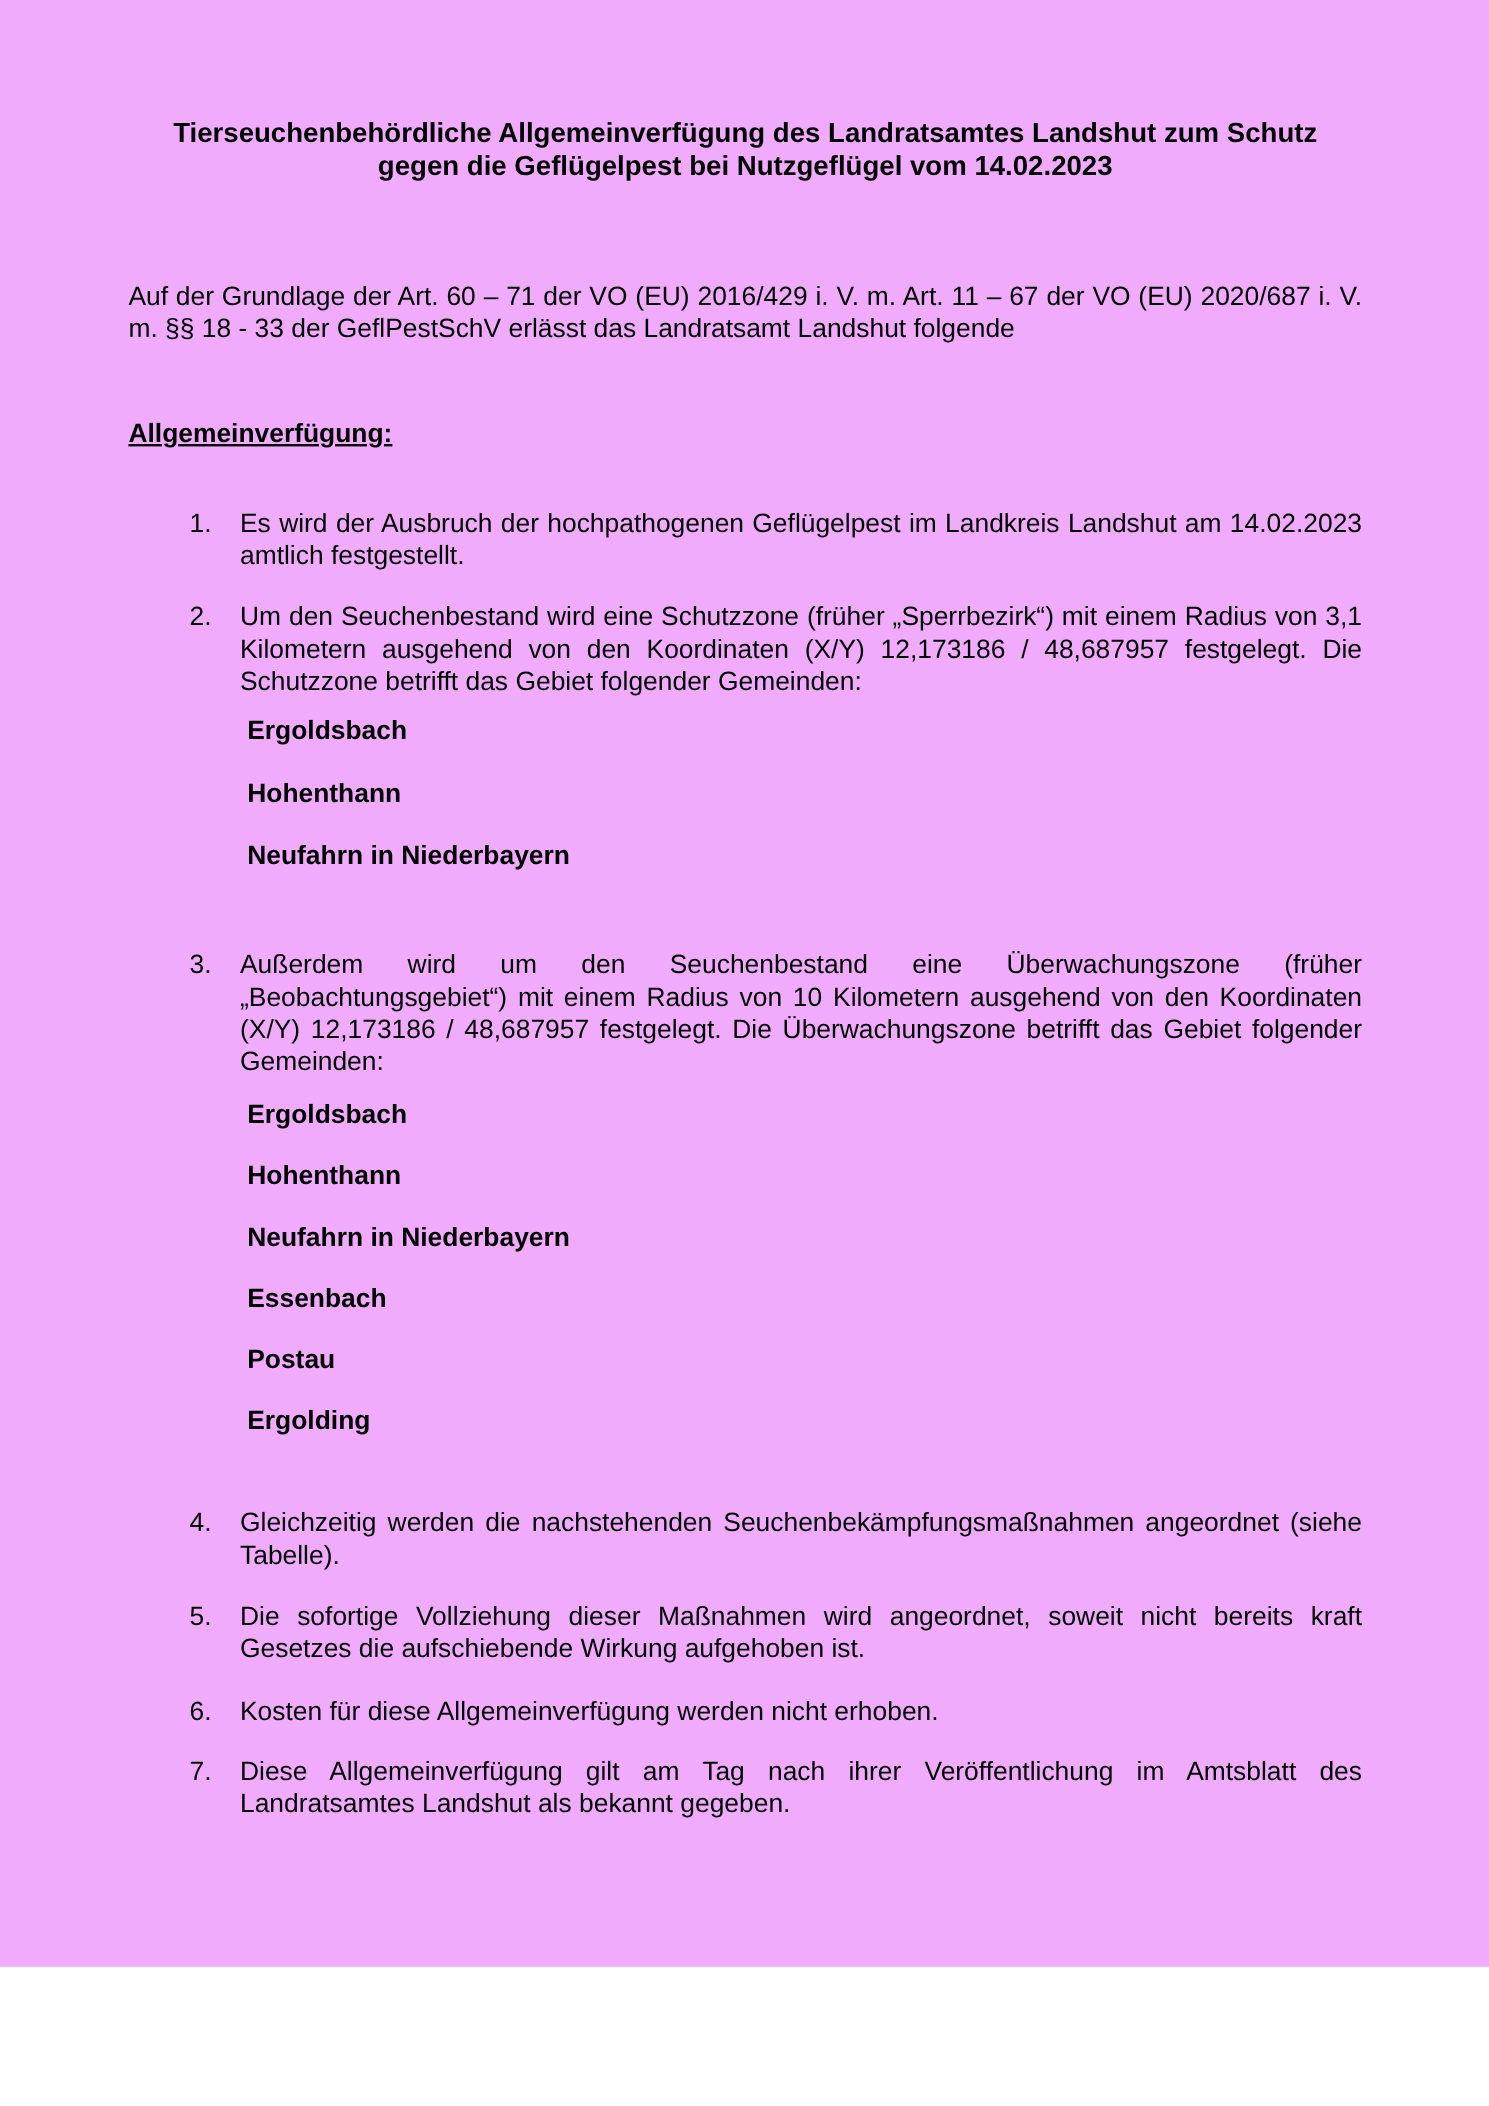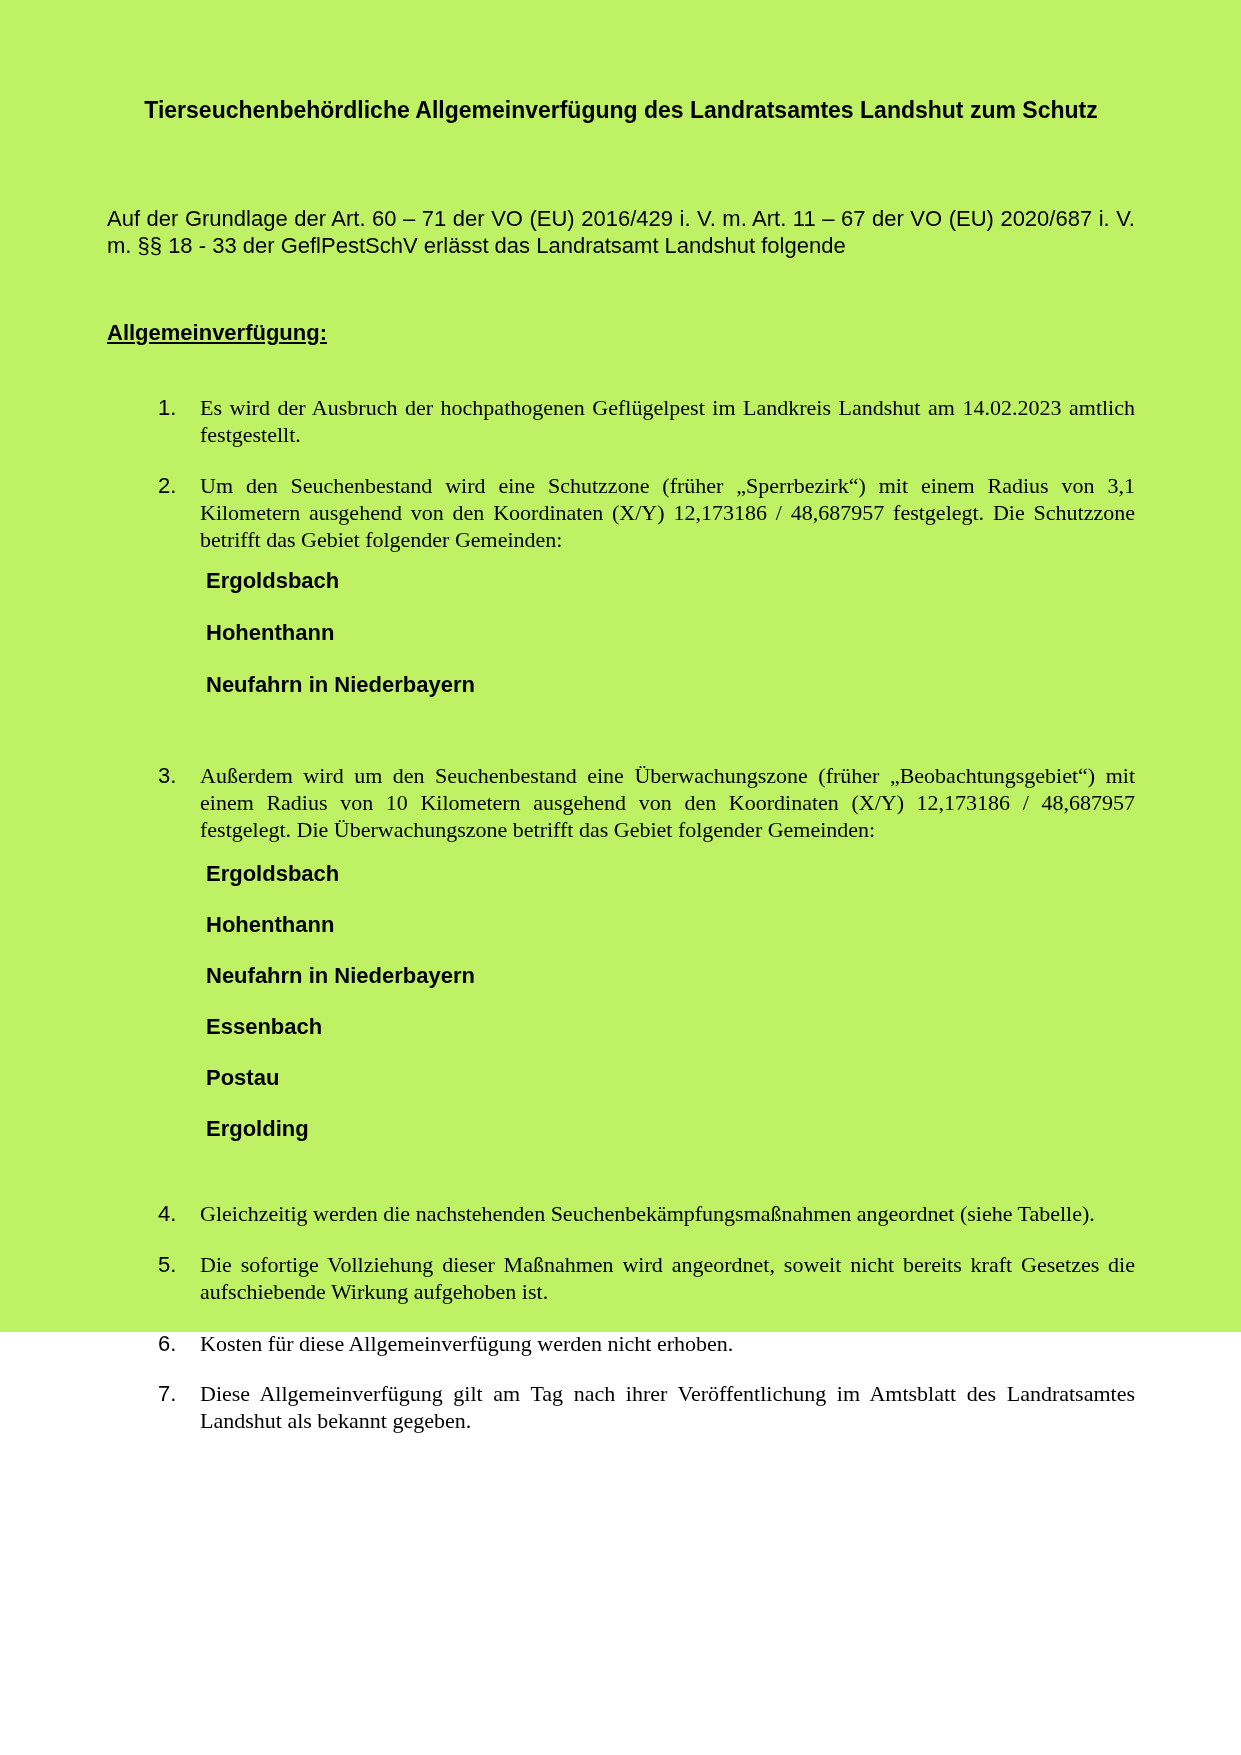--- a/index.html
+++ b/index.html
@@ -12,23 +12,23 @@
     height: 1755px;
     overflow: hidden;
     color: #000000;
     font-family: "Liberation Sans", sans-serif;
     font-size: 22px;
     line-height: 27px;
   }
   .page {
     box-sizing: border-box;
     width: 1241px;
-    height: 1332px;
+    height: 1639px;
     padding: 96px 106px 0 107px;
-    background: #bef264;
+    background: #f0abfc;
   }
   .doc-title {
     font-size: 23px;
     line-height: 28px;
     font-weight: bold;
     text-align: center;
     margin: 0 0 81px 0;
   }
   .intro {
     margin: 12px 0 60px 0;
@@ -53,21 +53,20 @@
     padding-left: 42px;
   }
   ol.items > li > .num {
     position: absolute;
     left: 0;
     top: 0;
   }
   .item-text {
     text-align: justify;
     text-align-last: left;
-    font-family: Liberation Serif, serif;
   }
   ol.items > li:nth-child(1) { margin-bottom: 24px; }
   ol.items > li:nth-child(2) { margin-bottom: 64px; }
   ol.items > li:nth-child(3) { margin-bottom: 58px; }
   ol.items > li:nth-child(4) { margin-bottom: 24px; }
   ol.items > li:nth-child(5) { margin-bottom: 25px; }
   ol.items > li:nth-child(6) { margin-bottom: 23px; }
   ol.items > li:nth-child(7) { margin-bottom: 0; }
   .muni-list {
     margin: 14px 0 0 6px;
@@ -86,20 +85,21 @@
     margin-bottom: 0;
   }
 </style>
 </head>
 <body>
 
 <div class="page">
 
   <div class="doc-title">
     <div>Tierseuchenbehördliche Allgemeinverfügung des Landratsamtes Landshut zum Schutz</div>
+    <div>gegen die Geflügelpest bei Nutzgeflügel vom 14.02.2023</div>
   </div>
 
   <p class="intro">Auf der Grundlage der Art. 60 – 71 der VO (EU) 2016/429 i. V. m. Art. 11 – 67 der VO (EU) 2020/687 i. V. m. §§ 18 - 33 der GeflPestSchV erlässt das Landratsamt Landshut folgende</p>
 
   <div class="heading">
     <span class="heading-text">Allgemeinverfügung:</span>
   </div>
 
   <ol class="items">
 

